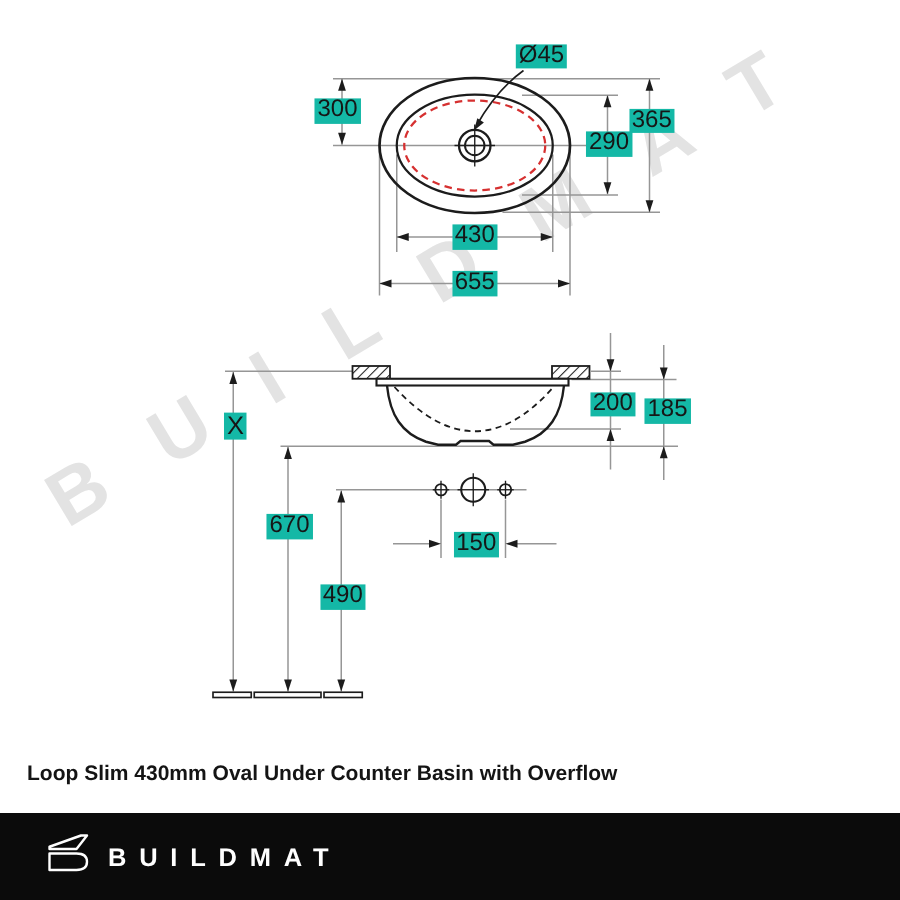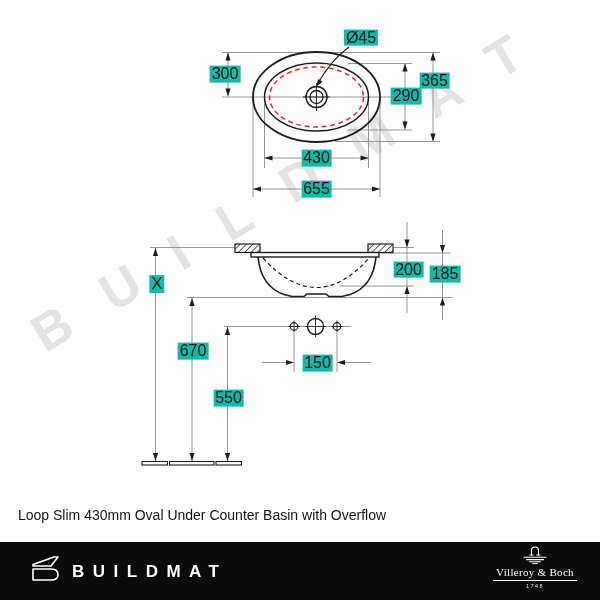--- a/index.html
+++ b/index.html
@@ -11,21 +11,21 @@
              font-size:52px;font-weight:700;letter-spacing:42px;color:#e3e3e3;
              white-space:nowrap;user-select:none;z-index:1;}
   
   .drawing{position:absolute;left:0;top:0;z-index:2;}
   
   .labels{position:absolute;left:0;top:0;width:600px;height:540px;z-index:3;}
   .dim{position:absolute;transform:translate(-50%,-50%);font-size:16px;line-height:1.05;
        color:#161616;background:#14b8a6;padding:0 2px;white-space:nowrap;}
   .dim.xl{font-size:17px;}
   
-  .product-title{position:absolute;left:18px;top:507px;font-size:14px;font-weight:400;
+  .product-title{position:absolute;left:18px;top:507px;font-size:14px;font-weight:700;
                  color:#141414;z-index:4;white-space:nowrap;}
   
   .footer{position:absolute;left:0;top:542px;width:600px;height:58px;background:#0b0b0b;z-index:5;}
   .bm-logo{position:absolute;left:30px;top:14px;width:30px;height:26px;}
   .bm-brand{position:absolute;left:72px;top:20px;color:#fff;font-size:17px;font-weight:700;
             letter-spacing:8.5px;white-space:nowrap;}
   .vb{position:absolute;left:487px;top:3px;width:96px;display:flex;flex-direction:column;
       align-items:center;color:#fff;}
   .vb-icon{width:26px;height:20px;margin-bottom:1px;}
   .vb-name{font-family:"Liberation Serif",serif;font-size:11px;letter-spacing:.3px;
@@ -153,41 +153,28 @@
     <span class="dim" style="left:361px;top:37.5px">Ø45</span>
     <span class="dim" style="left:225px;top:74px">300</span>
     <span class="dim" style="left:434.5px;top:80.5px">365</span>
     <span class="dim" style="left:406px;top:96px">290</span>
     <span class="dim" style="left:316.5px;top:158px">430</span>
     <span class="dim" style="left:316.5px;top:189px">655</span>
     <span class="dim" style="left:408.5px;top:269.5px">200</span>
     <span class="dim" style="left:445px;top:274px">185</span>
     <span class="dim xl" style="left:157px;top:284px">X</span>
     <span class="dim" style="left:193px;top:351px">670</span>
-    <span class="dim" style="left:228.5px;top:398px">550</span>
+    <span class="dim" style="left:228.5px;top:398px">490</span>
     <span class="dim" style="left:317.5px;top:363px">150</span>
   </div>
 
   <div class="product-title">Loop Slim 430mm Oval Under Counter Basin with Overflow</div>
 
   <div class="footer">
     <svg class="bm-logo" viewBox="0 0 30 26" fill="none" stroke="#fff" stroke-width="1.6" stroke-linejoin="round">
       <path d="M3,10 L3,8.5 L24,1 L28,1 L21,10 Z"></path>
       <path d="M3,13 L21,13 Q28,13 28,18.5 Q28,24 21,24 L3,24 Z"></path>
     </svg>
     <span class="bm-brand">BUILDMAT</span>
 
-    <div class="vb">
-      <svg class="vb-icon" viewBox="0 0 26 20" fill="none" stroke="#fff" stroke-linecap="round">
-        <path d="M9.5,10 V5.5 Q9.5,2 13,2 Q16.5,2 16.5,5.5 V10" stroke-width="1.2"></path>
-        <line x1="7.8" y1="10" x2="11.2" y2="10" stroke-width="1"></line>
-        <line x1="14.8" y1="10" x2="18.2" y2="10" stroke-width="1"></line>
-        <line x1="2" y1="12.2" x2="24" y2="12.2" stroke-width="1.1"></line>
-        <line x1="4.5" y1="14.6" x2="21.5" y2="14.6" stroke-width="1.1"></line>
-        <line x1="7.5" y1="16.8" x2="18.5" y2="16.8" stroke-width="1"></line>
-        <line x1="10.5" y1="18.6" x2="15.5" y2="18.6" stroke-width="0.9"></line>
-      </svg>
-      <span class="vb-name">Villeroy &amp; Boch</span>
-      <span class="vb-year">1748</span>
-    </div>
   </div>
 
 </div>
 
 </body></html>

